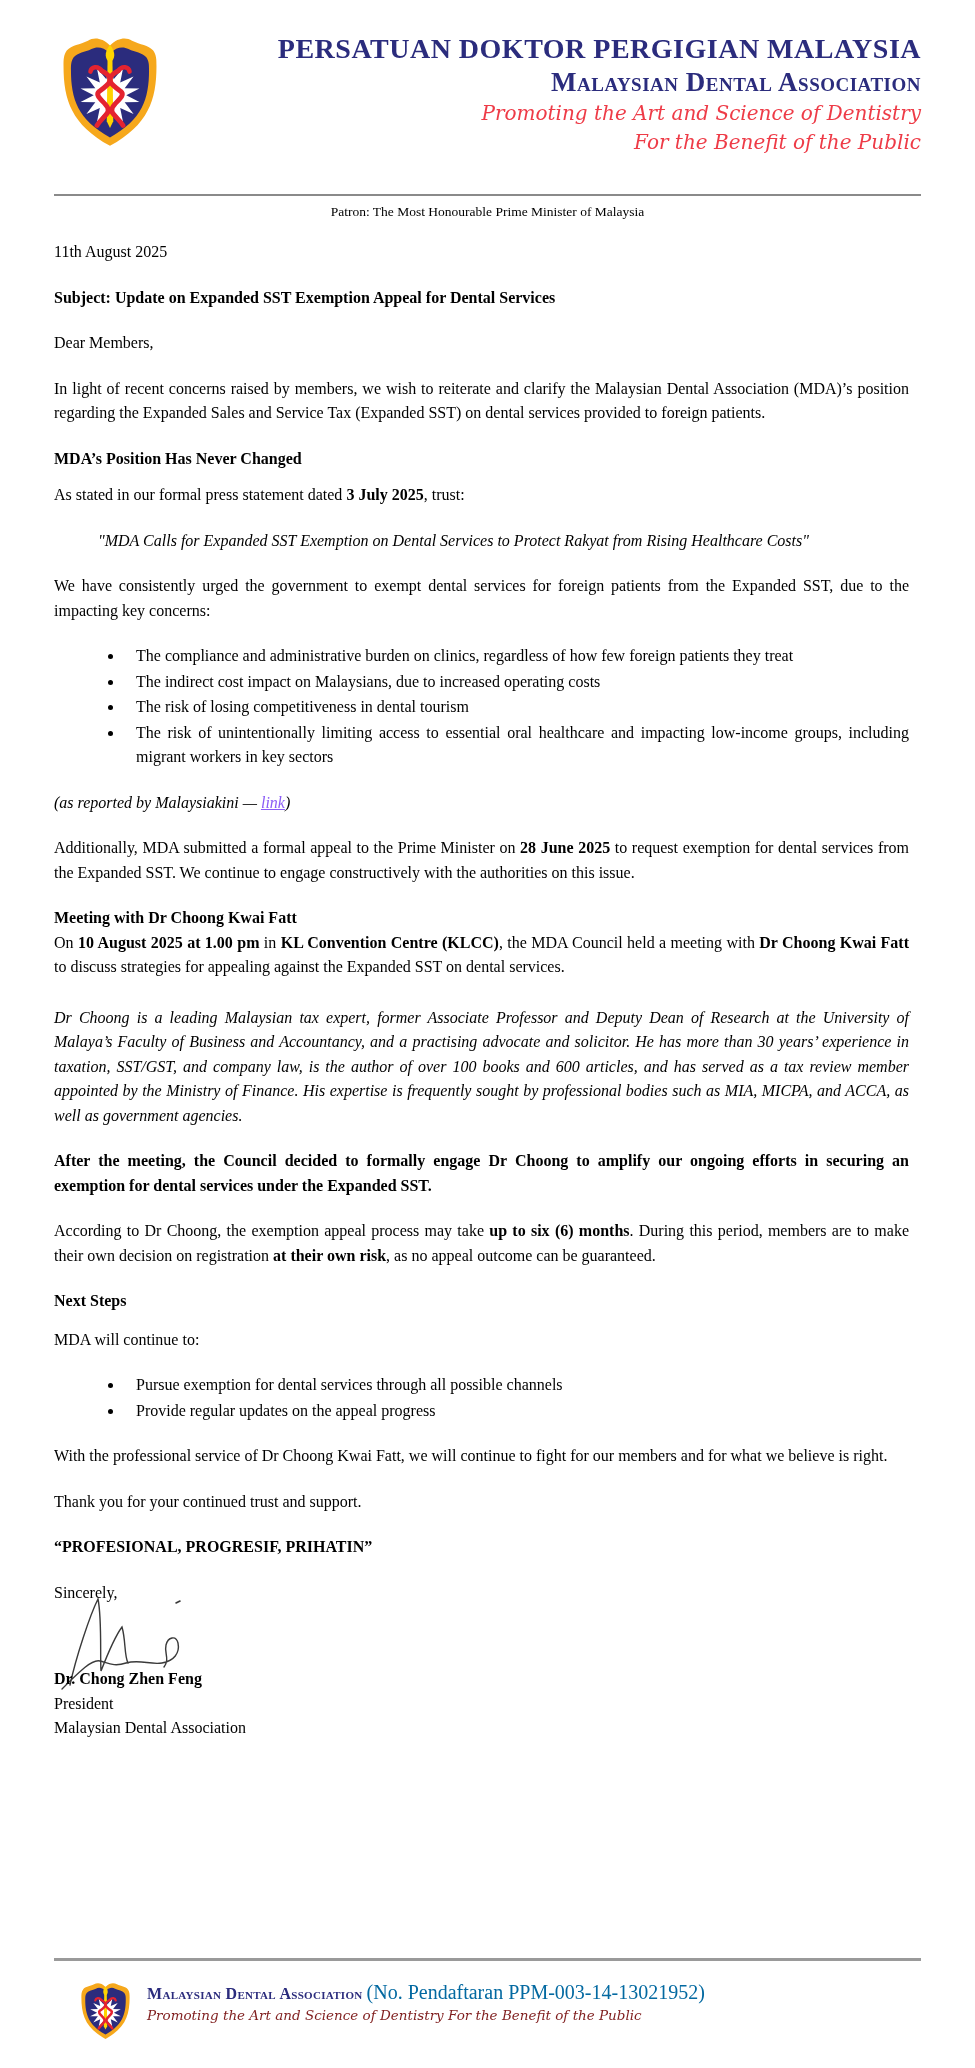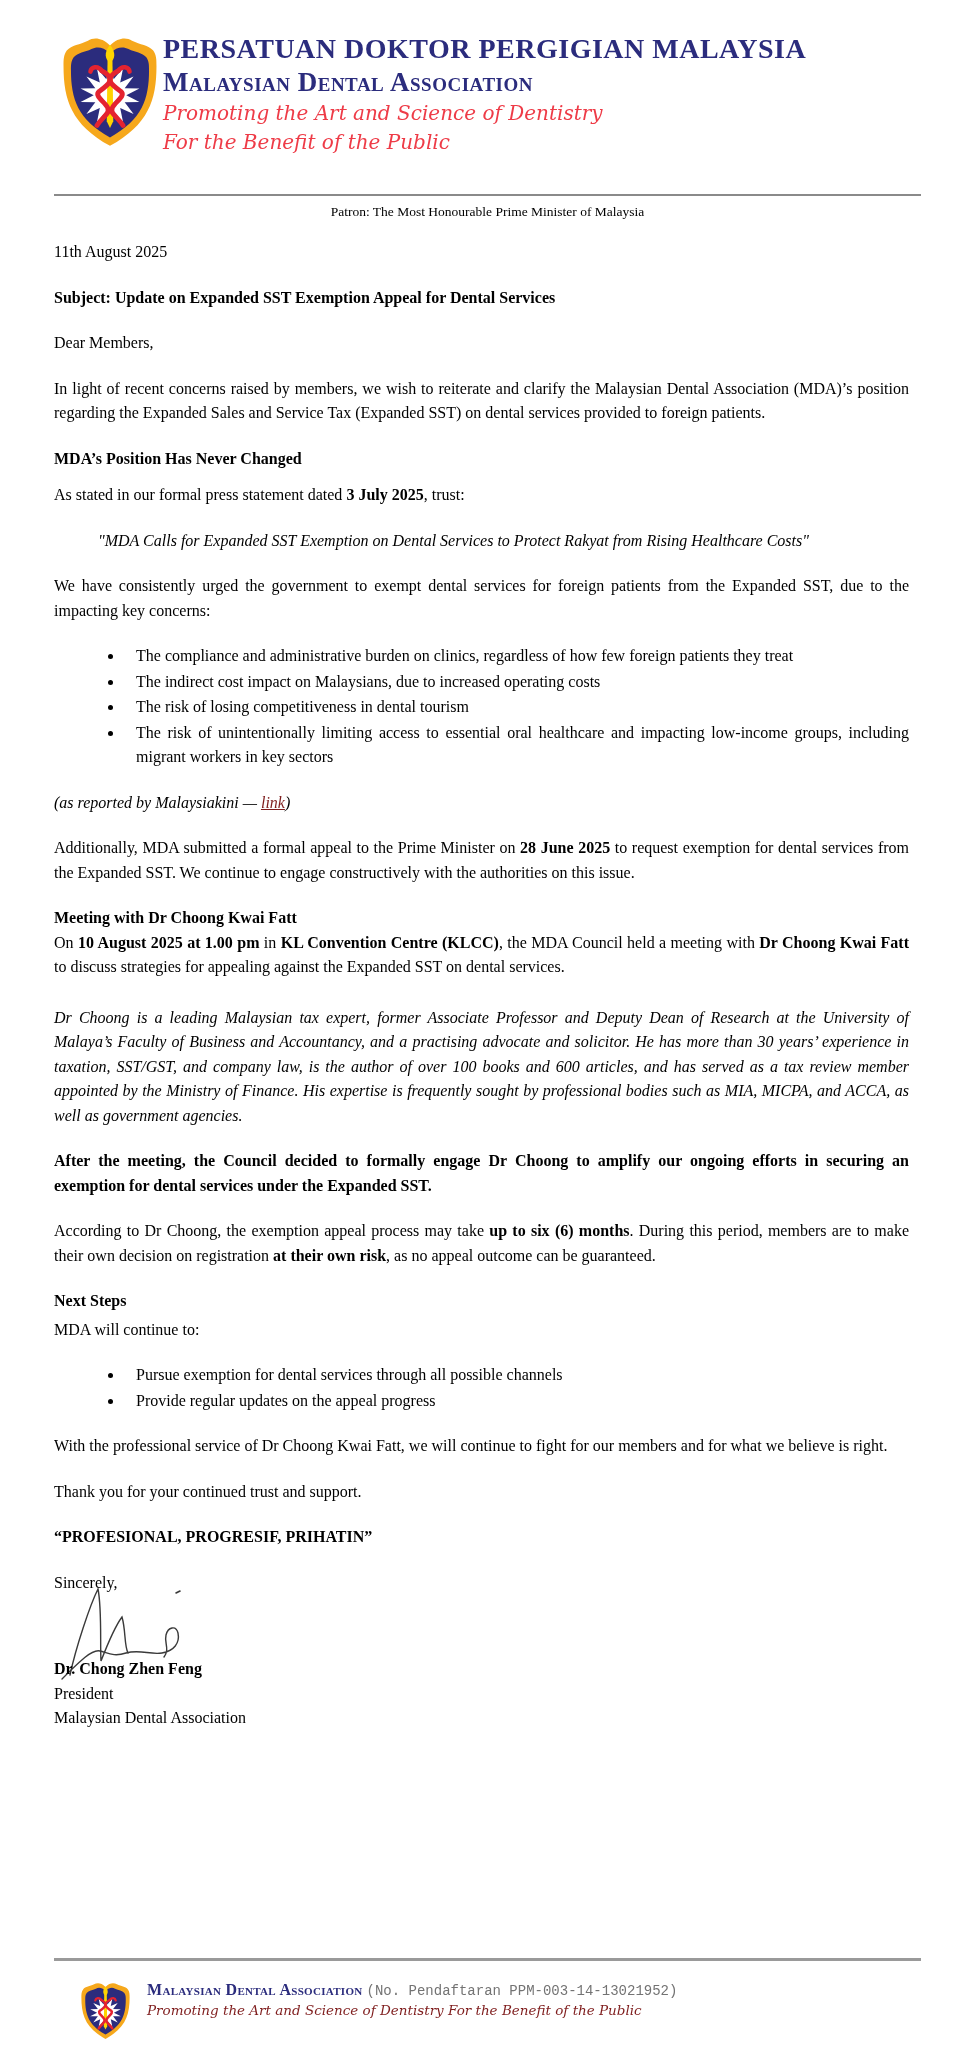--- a/index.html
+++ b/index.html
@@ -8,48 +8,48 @@
     width:975px;height:2068px;
     margin:0 auto;
     background:#fff;
     overflow:hidden;
     font-family:"Liberation Serif", serif;
     color:#000;
   }
   
   .header{display:flex;align-items:flex-start;padding:28px 54px 0 57px;height:160px;}
   .crest{width:106px;height:128px;flex:0 0 auto;}
-  .head-text{flex:1;text-align:left;padding-top:4px;}
+  .head-text{flex:1;text-align:right;padding-top:4px;}
   .org-my{font-size:28px;font-weight:bold;color:#2b2c7d;letter-spacing:.5px;line-height:34px;}
   .org-en{font-size:27px;font-weight:bold;color:#2b2c7d;font-variant:small-caps;letter-spacing:.5px;line-height:33px;}
   .tagline{font-family:"DejaVu Serif", serif;font-style:italic;color:#ee3b47;font-size:20px;line-height:29px;}
   .rule{border:0;border-top:2px solid #8a8a8a;margin:6px 54px 0 54px;}
   .rule-footer{border:0;border-top:3px solid #9a9a9a;margin:0 54px;}
   .patron{text-align:center;font-size:13.5px;margin-top:8px;}
   
   .letter{padding:20px 66px 0 54px;font-size:16px;}
   .letter p{margin:0 0 21px 0;line-height:24.5px;}
   .just{text-align:justify;}
   .bold{font-weight:bold;}
   .italic{font-style:italic;}
   .quote{margin-left:44px !important;font-style:italic;text-align:justify;}
   ul{margin:0 0 21px 0;padding-left:70px;}
   li{line-height:24.5px;padding-left:12px;margin-bottom:1px;text-align:justify;}
-  a.link{color:#7f1d1d;text-decoration:underline;font-style:italic;text-align:center;}
+  a.link{color:#8b5cf6;text-decoration:underline;font-style:italic;text-align:center;}
   .bio{margin-top:26px !important;}
   
   .sig-wrap{height:74px;margin:-8px 0 -4px 2px;}
   .sig-name{font-weight:bold;margin-bottom:0 !important;line-height:24.5px;}
   .sig-line{margin-bottom:0 !important;line-height:24.5px;}
   
   .footer{position:absolute;left:0;top:1958px;width:975px;}
   .footer-row{display:flex;align-items:flex-start;padding:20px 54px 0 78px;}
   .footer-crest{width:55px;height:60px;flex:0 0 auto;margin-right:14px;}
   .footer-org{font-size:16px;font-weight:bold;color:#2b2c7d;font-variant:small-caps;letter-spacing:.3px;}
-  .footer-reg{font-size:14px;color:#737373;font-family:Liberation Mono, monospace;}
+  .footer-reg{font-size:20px;color:#0369a1;}
   .footer-tag{font-family:"DejaVu Serif", serif;font-style:italic;color:#7f1d1d;font-size:13.5px;margin-top:3px;}
 </style>
 </head>
 <body>
 
 <svg width="0" height="0" style="position:absolute">
   <defs>
     <symbol id="mda-crest" viewBox="0 0 130 140">
       <path d="M65,13 C55,3 45,3 38,7 C28,12 18,12 12,19 C8,25 8,30 8,38 C8,80 18,110 65,136 C112,110 122,80 122,38 C122,30 122,25 118,19 C112,12 102,12 92,7 C85,3 75,3 65,13 Z" fill="#f6a81c"></path>
       <path d="M65,13 C55,3 45,3 38,7 C28,12 18,12 12,19 C8,25 8,30 8,38 C8,80 18,110 65,136 C112,110 122,80 122,38 C122,30 122,25 118,19 C112,12 102,12 92,7 C85,3 75,3 65,13 Z" fill="#2b2c7d" transform="translate(65,72) scale(0.84) translate(-65,-72)"></path>
@@ -110,21 +110,21 @@
 
     <p style="margin-bottom:0" class="bold">Meeting with Dr Choong Kwai Fatt</p>
     <p class="just"><span>On </span><span class="bold">10 August 2025 at 1.00 pm</span><span> in </span><span class="bold">KL Convention Centre (KLCC)</span><span>, the MDA Council held a meeting with </span><span class="bold">Dr Choong Kwai Fatt</span><span> to discuss strategies for appealing against the Expanded SST on dental services.</span></p>
 
     <p class="just italic bio">Dr Choong is a leading Malaysian tax expert, former Associate Professor and Deputy Dean of Research at the University of Malaya’s Faculty of Business and Accountancy, and a practising advocate and solicitor. He has more than 30 years’ experience in taxation, SST/GST, and company law, is the author of over 100 books and 600 articles, and has served as a tax review member appointed by the Ministry of Finance. His expertise is frequently sought by professional bodies such as MIA, MICPA, and ACCA, as well as government agencies.</p>
 
     <p class="just bold">After the meeting, the Council decided to formally engage Dr Choong to amplify our ongoing efforts in securing an exemption for dental services under the Expanded SST.</p>
 
     <p class="just"><span>According to Dr Choong, the exemption appeal process may take </span><span class="bold">up to six (6) months</span><span>. During this period, members are to make their own decision on registration </span><span class="bold">at their own risk</span><span>, as no appeal outcome can be guaranteed.</span></p>
 
-    <p style="margin-bottom:4px" class="bold">Next Steps</p>
+    <p style="margin-bottom:14px" class="bold">Next Steps</p>
     <p>MDA will continue to:</p>
 
     <ul>
       <li>Pursue exemption for dental services through all possible channels</li>
       <li>Provide regular updates on the appeal progress</li>
     </ul>
 
     <p class="just">With the professional service of Dr Choong Kwai Fatt, we will continue to fight for our members and for what we believe is right.</p>
 
     <p>Thank you for your continued trust and support.</p>

